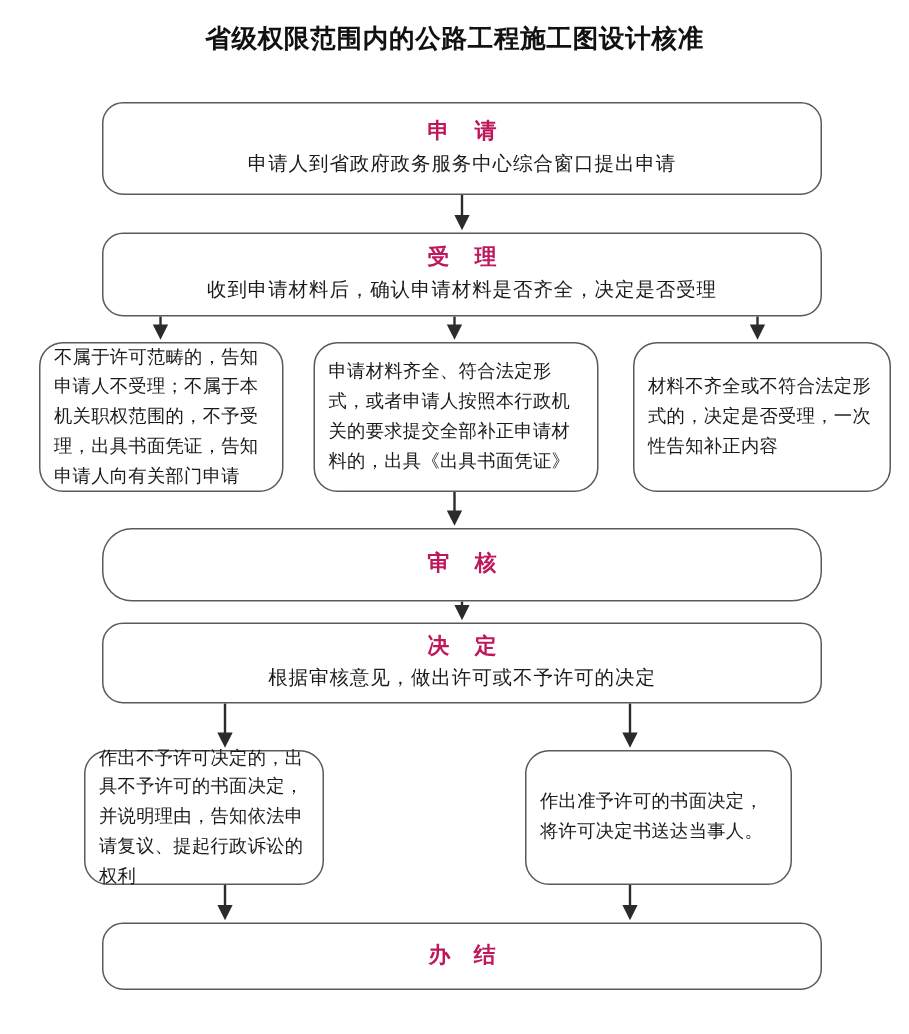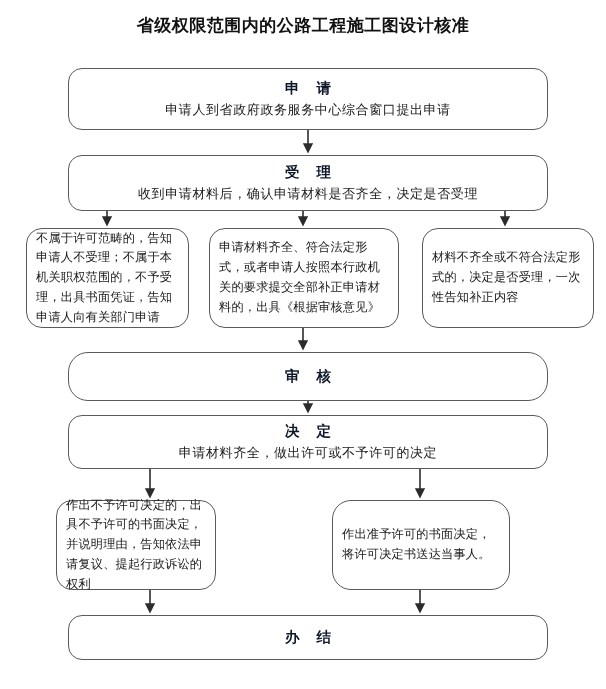--- a/index.html
+++ b/index.html
@@ -57,21 +57,21 @@
     align-items: center;
     padding: 4px 10px;
   }
 
   .node .head {
     font-size: 14.5px;
     font-weight: bold;
     letter-spacing: 6px;
     text-indent: 6px;
     line-height: 1.5;
-    color: #0f172a;
+    color: #be185d;
   }
 
   .node .body {
     font-size: 13px;
     line-height: 1.55;
     text-align: center;
     color: #1a1a1a;
     letter-spacing: 0.6px;
   }
 
@@ -95,23 +95,23 @@
   #node-decide   { left: 68px;  top: 415px; width: 480px; height: 54px; }
   #node-complete { left: 68px;  top: 615px; width: 480px; height: 45px; }
 
   
   #node-br-reject  { left: 26px;  top: 228px; width: 163px; height: 100px; }
   #node-br-accept  { left: 209px; top: 228px; width: 190px; height: 100px; }
   #node-br-supplem { left: 422px; top: 228px; width: 172px; height: 100px; }
 
   
   #node-dec-deny   { left: 56px;  top: 500px; width: 160px; height: 90px; }
-  #node-dec-grant  { left: 332px; top: 500px; width: 178px; height: 90px; border-radius: 19px; }
+  #node-dec-grant  { left: 350px; top: 500px; width: 178px; height: 90px; }
 
-  .node-complete-head { letter-spacing: 8px; text-indent: 8px; }
+  .node-complete-head { letter-spacing: 8px; text-indent: 8px; font-family: Liberation Serif, serif; }
 </style>
 </head>
 <body>
 
 <div id="chart">
 
   <div class="title">省级权限范围内的公路工程施工图设计核准</div>
 
   <svg class="links" viewBox="0 0 606 689" width="606" height="689">
     <defs>
@@ -145,34 +145,34 @@
   <div class="node branch" id="node-br-reject">
     <div class="body">不属于许可范畴的，告知申请人不受理；不属于本机关职权范围的，不予受理，出具书面凭证，告知申请人向有关部门申请</div>
   </div>
 
   <div class="node" id="node-accept">
     <div class="head">受 理</div>
     <div class="body">收到申请材料后，确认申请材料是否齐全，决定是否受理</div>
   </div>
 
   <div class="node branch" id="node-br-accept">
-    <div class="body">申请材料齐全、符合法定形式，或者申请人按照本行政机关的要求提交全部补正申请材料的，出具《根据审核意见》</div>
+    <div class="body">申请材料齐全、符合法定形式，或者申请人按照本行政机关的要求提交全部补正申请材料的，出具《出具书面凭证》</div>
   </div>
 
   <div class="node branch" id="node-br-supplem">
     <div class="body">材料不齐全或不符合法定形式的，决定是否受理，一次性告知补正内容</div>
   </div>
 
   <div class="node" id="node-review">
     <div class="head">审 核</div>
   </div>
 
   <div class="node" id="node-decide">
     <div class="head">决 定</div>
-    <div class="body">申请材料齐全，做出许可或不予许可的决定</div>
+    <div class="body">根据审核意见，做出许可或不予许可的决定</div>
   </div>
 
   <div class="node branch" id="node-dec-deny">
     <div class="body">作出不予许可决定的，出具不予许可的书面决定，并说明理由，告知依法申请复议、提起行政诉讼的权利</div>
   </div>
 
   <div class="node branch" id="node-dec-grant">
     <div class="body">作出准予许可的书面决定，将许可决定书送达当事人。</div>
   </div>
 

